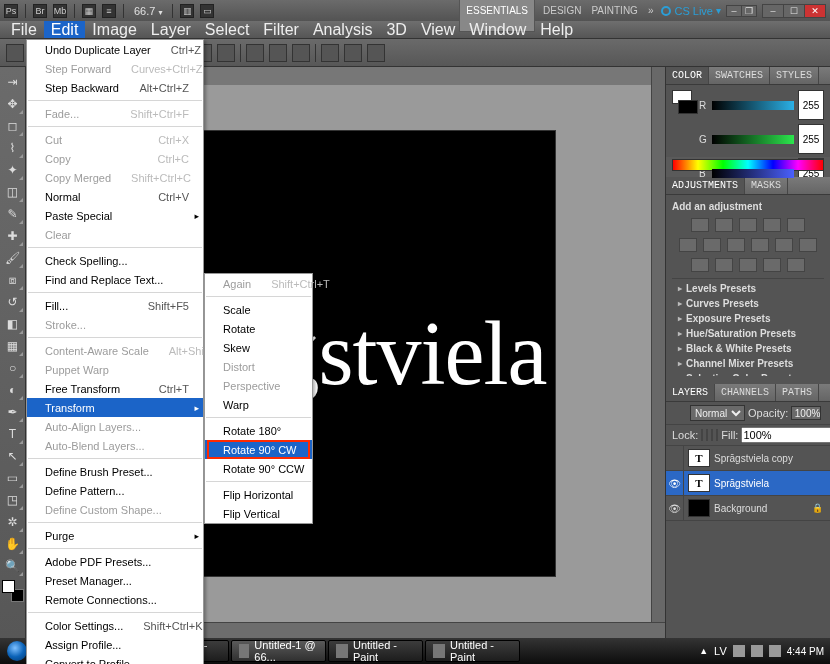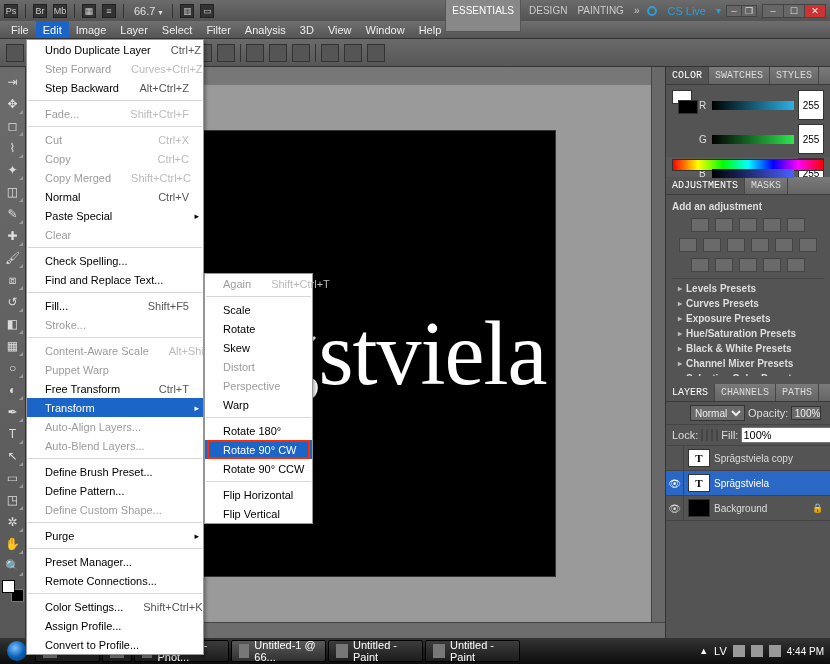--- a/index.html
+++ b/index.html
@@ -8,30 +8,30 @@
 
 .titlebar { height: 21px; background: linear-gradient(#6b6b6b, #535353); display: flex; align-items: center; padding: 0 4px; color: #e0e0e0; }
 .titlebar .tb-left { display: flex; align-items: center; gap: 6px; }
 .titlebar .tb-icon { width: 14px; height: 14px; background: #333; display: inline-flex; align-items: center; justify-content: center; font-size: 9px; color: #ccc; border: 1px solid #222; }
 .titlebar .divider { width: 1px; height: 14px; background: #333; margin: 0 1px; }
 .titlebar .zoom { color: #e0e0e0; padding: 0 3px; }
 .titlebar .zoom::after { content: "▾"; font-size: 8px; margin-left: 3px; }
 .titlebar .right { margin-left: auto; display: flex; align-items: center; gap: 6px; }
 .btn-ess { background: #888; color: #fff; padding: 15px 6px; border: 1px solid #555; font-size: 10px; }
 .btn-ws { color: #ccc; font-size: 10px; padding: 1px 2px; }
-.cs-live { display: inline-flex; align-items: center; gap: 10px; color: #2b9ed6; font-size: 10px; }
+.cs-live { display: inline-flex; align-items: center; gap: 3px; color: #2b9ed6; font-size: 10px; }
 .cs-live .ring { width: 10px; height: 10px; border: 2px solid #2b9ed6; border-radius: 50%; }
 .wchrome { display: inline-flex; }
 .wchrome span { width: 22px; height: 14px; display: inline-flex; align-items: center; justify-content: center; border: 1px solid #444; margin-left: -1px; background: #666; font-size: 9px; }
 .wchrome .close { background: #c33; color: #fff; }
 .wchrome2 span { width: 16px; height: 12px; }
 
 
 .menubar { height: 18px; background: linear-gradient(#6f6f6f, #555); display: flex; align-items: stretch; padding: 0 4px; color: #eee; border-bottom: 1px solid #333; }
-.menubar .mi { padding: 2px 7px; display: flex; align-items: center; font-size: 11px; cursor: default; }
+.menubar .mi { padding: 2px 7px; display: flex; align-items: center; font-size: 16px; cursor: default; }
 .menubar .mi.open { background: #1b64c8; color: #fff; }
 
 
 .optionsbar { height: 28px; background: linear-gradient(#6a6a6a, #575757); border-bottom: 1px solid #333; display: flex; align-items: center; gap: 5px; padding: 0 6px; color: #ddd; font-size: 10px; }
 .ob-icon { width: 18px; height: 18px; background: #555; border: 1px solid #333; display: inline-block; }
 .ob-sep { width: 1px; height: 18px; background: #333; }
 
 
 .app { position: absolute; top: 0; left: 0; right: 0; bottom: 26px; background: #585858; }
 
@@ -446,20 +446,23 @@
       </div>
       <div class="mrow disabled">
         <span>Define Custom Shape...</span>
       </div>
       <div class="sep"></div>
       <div class="mrow hasSub">
         <span>Purge</span>
       </div>
       <div class="sep"></div>
       <div class="mrow">
+        <span>Adobe PDF Presets...</span>
+      </div>
+      <div class="mrow">
         <span>Preset Manager...</span>
       </div>
       <div class="mrow">
         <span>Remote Connections...</span>
       </div>
       <div class="sep"></div>
       <div class="mrow">
         <span>Color Settings...</span>
         <span class="sc">Shift+Ctrl+K</span>
       </div>

